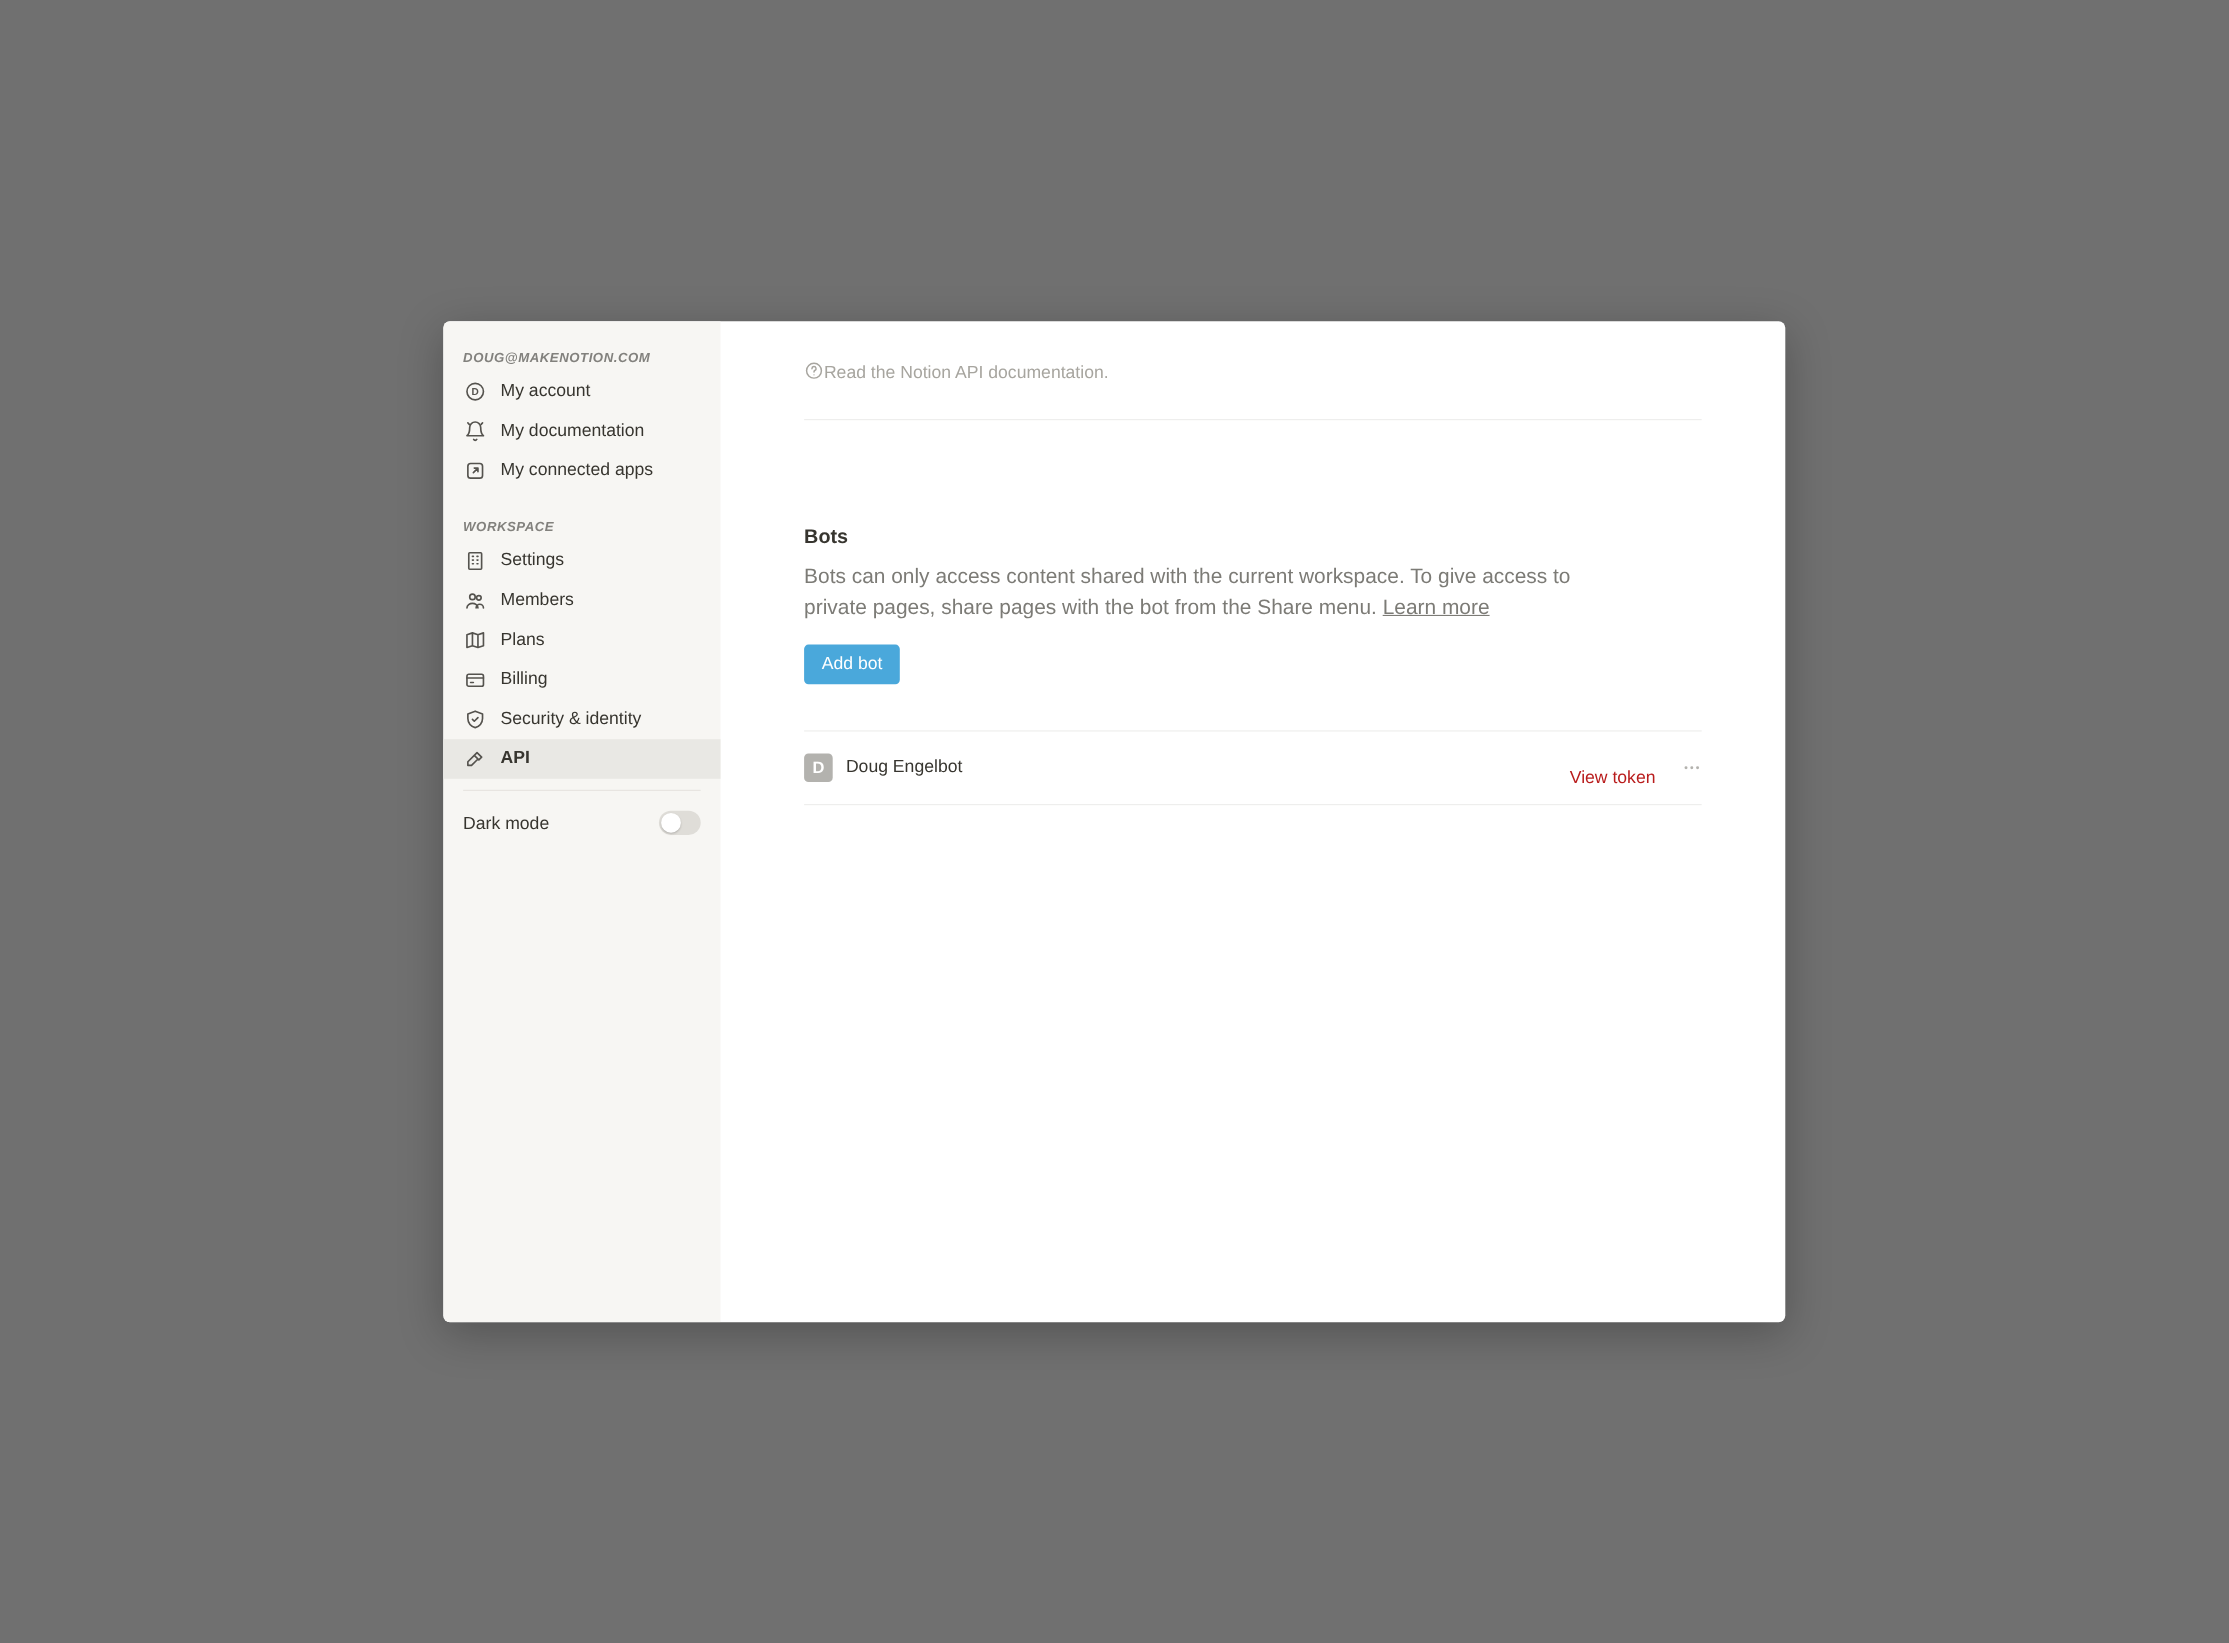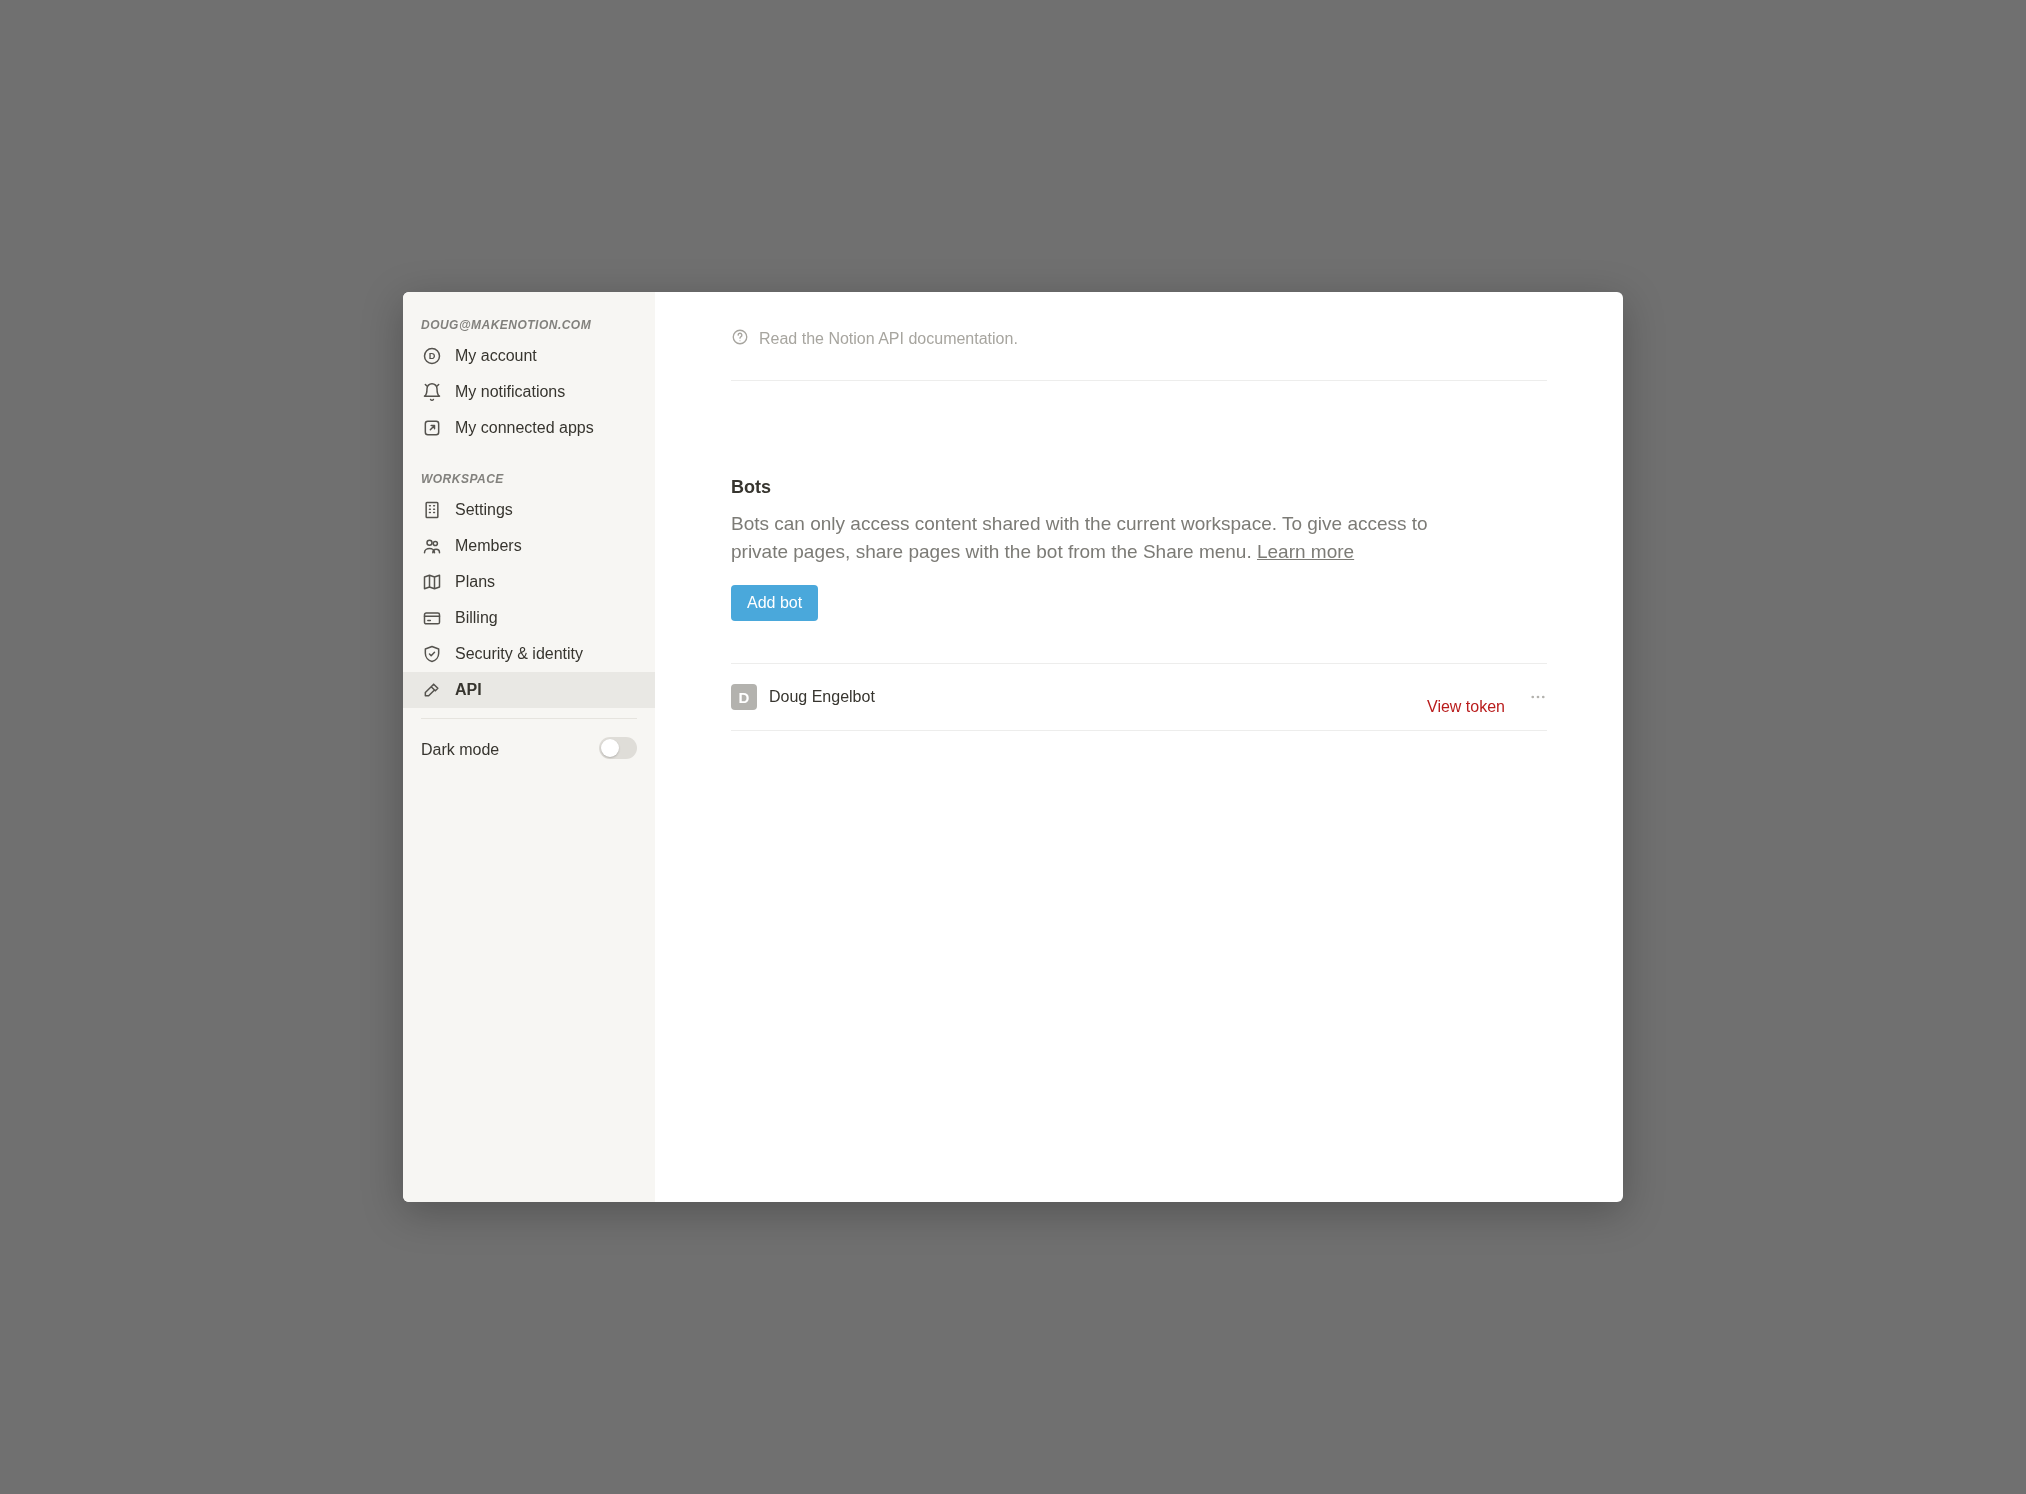--- a/index.html
+++ b/index.html
@@ -95,21 +95,20 @@
   }
 
   
   .main {
     flex: 1;
     padding: 36px 76px;
   }
   .doc-link-row {
     display: flex;
     align-items: center;
-    gap: 10px;
     color: #a7a59f;
     font-size: 16px;
     padding-bottom: 30px;
     border-bottom: 1px solid #ededec;
   }
   .doc-link-row .icon svg { width: 18px; height: 18px; }
   .section-title {
     font-size: 18px;
     font-weight: 600;
     color: #37352f;
@@ -198,21 +197,21 @@
     </div>
 
     <div class="sidebar-item">
       <span class="icon">
         <svg viewBox="0 0 24 24" fill="none" stroke="currentColor" stroke-width="1.8" stroke-linecap="round" stroke-linejoin="round">
             <path d="M6 8a6 6 0 0 1 12 0c0 7 3 9 3 9H3s3-2 3-9"></path>
             <path d="M10.3 21a1.94 1.94 0 0 0 3.4 0"></path>
             <path d="M4 3l1.5 1.5M20 3l-1.5 1.5"></path>
           </svg>
       </span>
-      <span>My notifications</span>
+      <span>My documentation</span>
     </div>
 
     <div class="sidebar-item">
       <span class="icon">
         <svg viewBox="0 0 24 24" fill="none" stroke="currentColor" stroke-width="1.8" stroke-linecap="round" stroke-linejoin="round">
             <rect x="4" y="4" width="16" height="16" rx="3"></rect>
             <path d="M10 14l5-5M11 9h4v4"></path>
           </svg>
       </span>
       <span>My connected apps</span>

